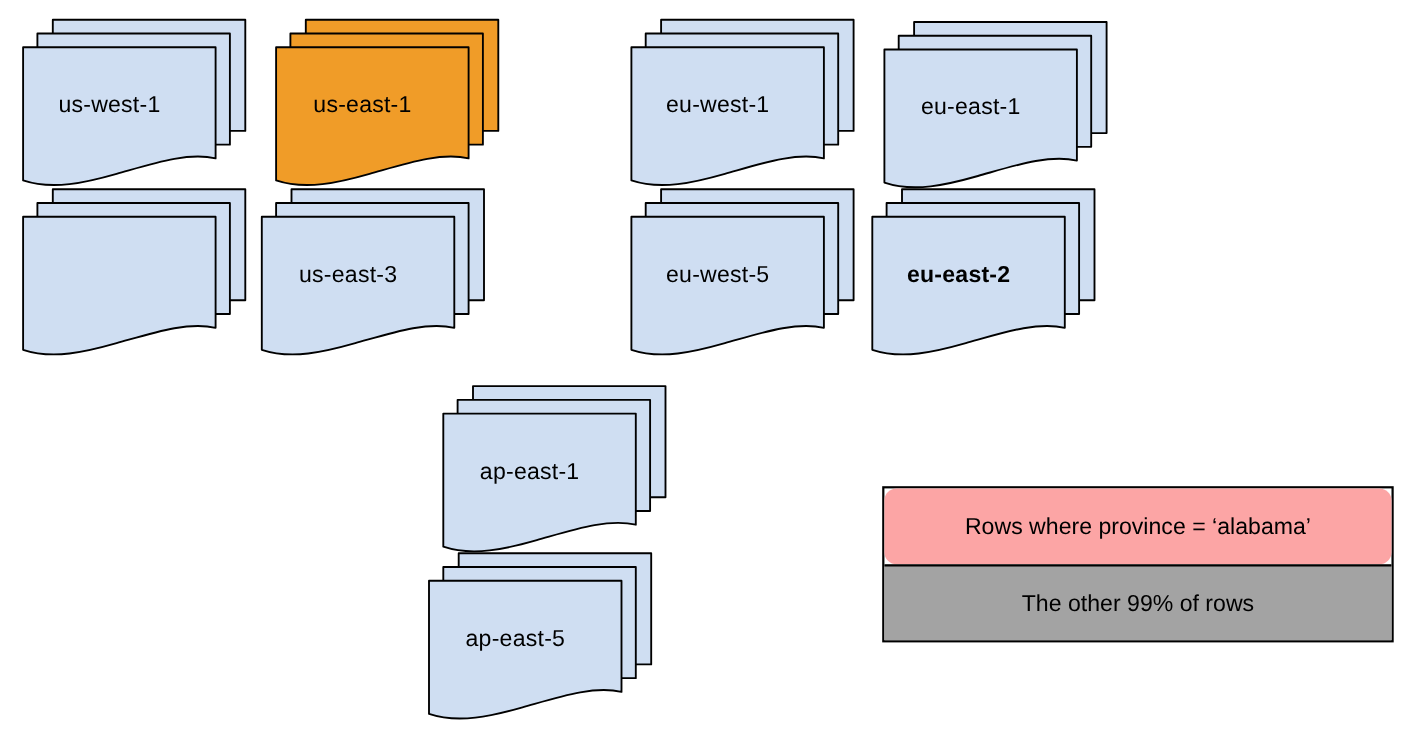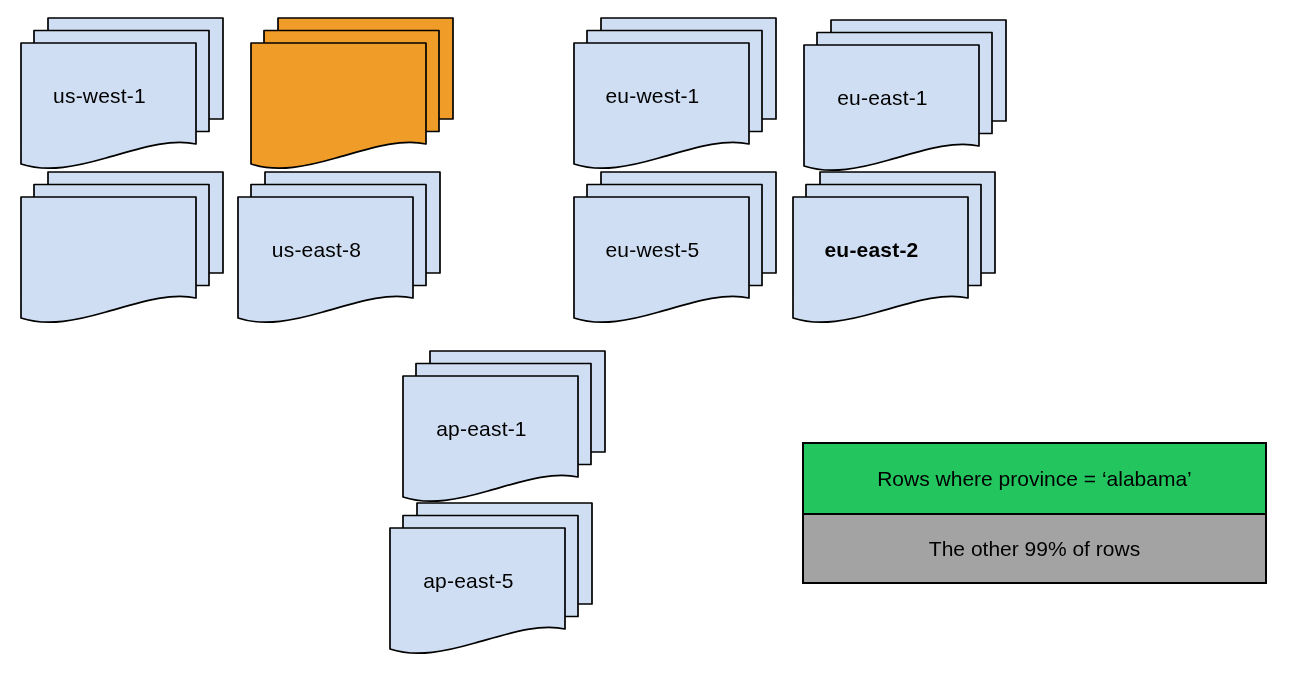--- a/index.html
+++ b/index.html
@@ -79,20 +79,21 @@
       <path class="sheet" d="M 1 26 L 176 26 L 176 127 C 150 121 118 132 86 141 C 58 149 28 156 1 147 Z" style="fill: rgb(207, 222, 242); stroke: rgb(0, 0, 0);"></path>
     </svg>
     <div class="stack-label">us-west-1</div>
   </div>
       <div class="stack" style="left: 250px; top: 17px;">
     <svg viewBox="0 0 204 155" aria-hidden="true">
       <rect class="sheet" x="28" y="1" width="175" height="101" style="fill: rgb(240, 156, 40); stroke: rgb(0, 0, 0);"></rect>
       <rect class="sheet" x="14" y="13.5" width="175" height="101" style="fill: rgb(240, 156, 40); stroke: rgb(0, 0, 0);"></rect>
       <path class="sheet" d="M 1 26 L 176 26 L 176 127 C 150 121 118 132 86 141 C 58 149 28 156 1 147 Z" style="fill: rgb(240, 156, 40); stroke: rgb(0, 0, 0);"></path>
     </svg>
+    <div class="stack-label">us-east-1</div>
   </div>
       <div class="stack" style="left: 573px; top: 17px;">
     <svg viewBox="0 0 204 155" aria-hidden="true">
       <rect class="sheet" x="28" y="1" width="175" height="101" style="fill: rgb(207, 222, 242); stroke: rgb(0, 0, 0);"></rect>
       <rect class="sheet" x="14" y="13.5" width="175" height="101" style="fill: rgb(207, 222, 242); stroke: rgb(0, 0, 0);"></rect>
       <path class="sheet" d="M 1 26 L 176 26 L 176 127 C 150 121 118 132 86 141 C 58 149 28 156 1 147 Z" style="fill: rgb(207, 222, 242); stroke: rgb(0, 0, 0);"></path>
     </svg>
     <div class="stack-label">eu-west-1</div>
   </div>
       <div class="stack" style="left: 803px; top: 19px;">
@@ -109,21 +110,21 @@
       <rect class="sheet" x="14" y="13.5" width="175" height="101" style="fill: rgb(207, 222, 242); stroke: rgb(0, 0, 0);"></rect>
       <path class="sheet" d="M 1 26 L 176 26 L 176 127 C 150 121 118 132 86 141 C 58 149 28 156 1 147 Z" style="fill: rgb(207, 222, 242); stroke: rgb(0, 0, 0);"></path>
     </svg>
   </div>
       <div class="stack" style="left: 237px; top: 171px;">
     <svg viewBox="0 0 204 155" aria-hidden="true">
       <rect class="sheet" x="28" y="1" width="175" height="101" style="fill: rgb(207, 222, 242); stroke: rgb(0, 0, 0);"></rect>
       <rect class="sheet" x="14" y="13.5" width="175" height="101" style="fill: rgb(207, 222, 242); stroke: rgb(0, 0, 0);"></rect>
       <path class="sheet" d="M 1 26 L 176 26 L 176 127 C 150 121 118 132 86 141 C 58 149 28 156 1 147 Z" style="fill: rgb(207, 222, 242); stroke: rgb(0, 0, 0);"></path>
     </svg>
-    <div class="stack-label">us-east-8</div>
+    <div class="stack-label">us-east-3</div>
   </div>
       <div class="stack" style="left: 573px; top: 171px;">
     <svg viewBox="0 0 204 155" aria-hidden="true">
       <rect class="sheet" x="28" y="1" width="175" height="101" style="fill: rgb(207, 222, 242); stroke: rgb(0, 0, 0);"></rect>
       <rect class="sheet" x="14" y="13.5" width="175" height="101" style="fill: rgb(207, 222, 242); stroke: rgb(0, 0, 0);"></rect>
       <path class="sheet" d="M 1 26 L 176 26 L 176 127 C 150 121 118 132 86 141 C 58 149 28 156 1 147 Z" style="fill: rgb(207, 222, 242); stroke: rgb(0, 0, 0);"></path>
     </svg>
     <div class="stack-label">eu-west-5</div>
   </div>
       <div class="stack" style="left: 792px; top: 171px; font-weight: bold;">
@@ -145,20 +146,20 @@
       <div class="stack" style="left: 389px; top: 502px;">
     <svg viewBox="0 0 204 155" aria-hidden="true">
       <rect class="sheet" x="28" y="1" width="175" height="101" style="fill: rgb(207, 222, 242); stroke: rgb(0, 0, 0);"></rect>
       <rect class="sheet" x="14" y="13.5" width="175" height="101" style="fill: rgb(207, 222, 242); stroke: rgb(0, 0, 0);"></rect>
       <path class="sheet" d="M 1 26 L 176 26 L 176 127 C 150 121 118 132 86 141 C 58 149 28 156 1 147 Z" style="fill: rgb(207, 222, 242); stroke: rgb(0, 0, 0);"></path>
     </svg>
     <div class="stack-label">ap-east-5</div>
   </div>
     </div>
   <div class="legend" id="legend" style="left: 802px; top: 442px; width: 465px; height: 142px;">
-      <div class="legend-row" style="background: #22c55e;">
+      <div class="legend-row" style="background: #fca5a5; border-radius: 11px;">
     <span class="legend-label">Rows where province = ‘alabama’</span>
   </div>
       <div class="legend-row" style="background: #a3a3a3;">
     <span class="legend-label">The other 99% of rows</span>
   </div>
     </div>
 </div>
 
 </body></html>

